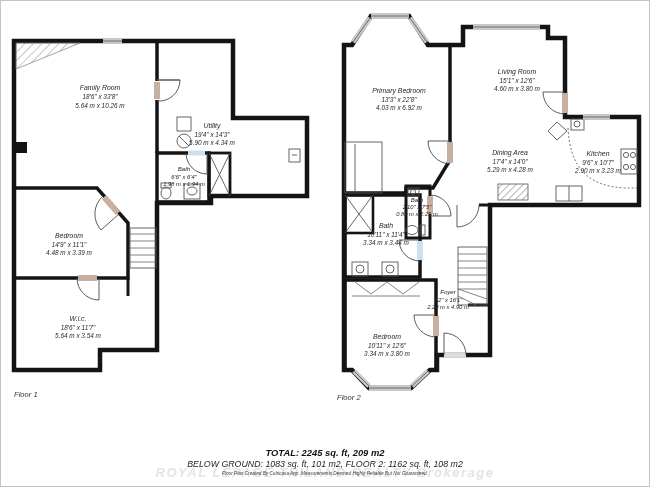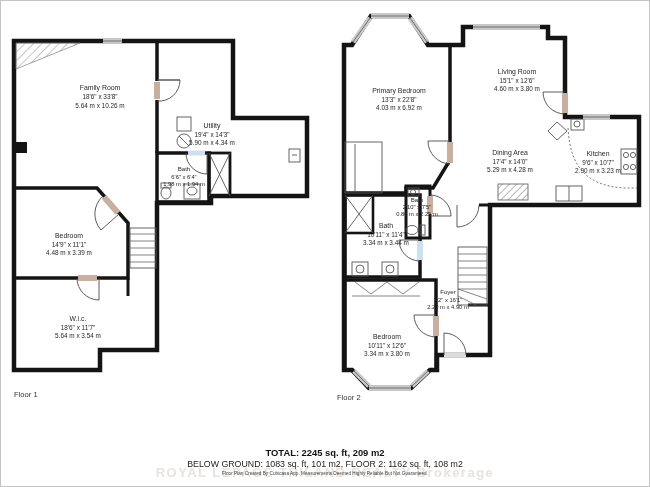--- a/index.html
+++ b/index.html
@@ -1,17 +1,17 @@
 <!DOCTYPE html>
 <html><head>
 <meta charset="utf-8">
 <style>
   html,body{margin:0;padding:0;background:#fff;}
   .page{position:relative;width:650px;height:487px;background:#fff;overflow:hidden;
-        font-family:"Liberation Sans", sans-serif;}
+        font-family:"Liberation Sans", sans-serif;font-style:italic;}
   svg{display:block}
   text{font-family:"Liberation Sans", sans-serif; fill:#272727;}
   .room-name{font-size:6.9px;}
   .room-dim{font-size:6.4px;}
   .room-name-sm{font-size:6.1px;}
   .room-dim-sm{font-size:5.8px;}
   .floor-label{font-size:7.6px; fill:#333;}
   .footer-total{font-size:9.4px; font-weight:bold; fill:#111;}
   .footer-breakdown{font-size:8.8px; fill:#1c1c1c;}
   .footer-disclaimer{font-size:4.7px; fill:#3e3e3e;}

